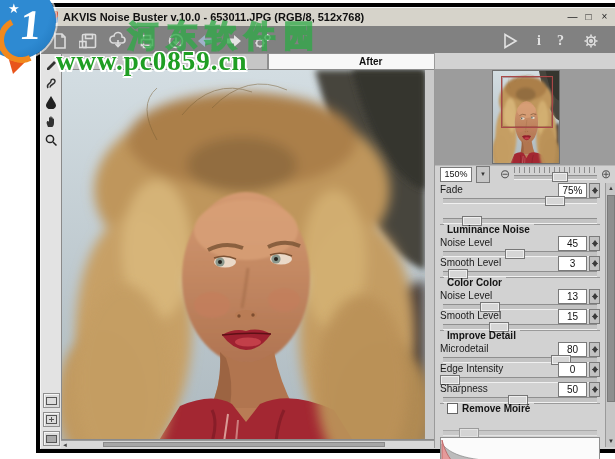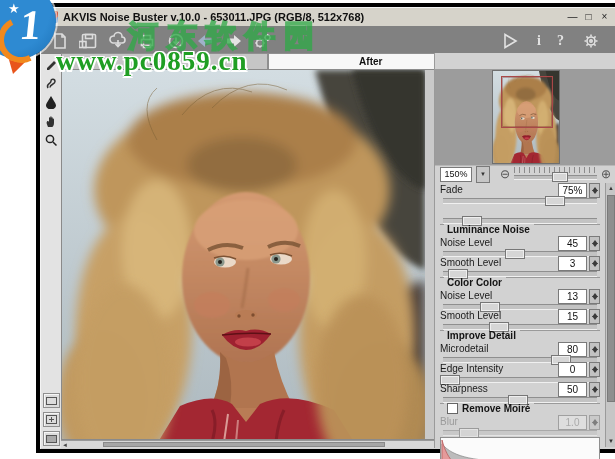--- a/index.html
+++ b/index.html
@@ -489,28 +489,20 @@
         </div>
         <div class="ptrack" style="top:214px">
             <i class="pthumb" style="left: 48%;"></i>
           </div>
 
         <div class="pgroup" style="top:220px">
           <span class="chk"></span>
           <span>Remove Moiré</span>
         </div>
 
-        <div class="prow disabled" style="top:232px">
-          <span class="plabel">Blur</span>
-          <span class="pval">1.0</span>
-          <span class="pspin">
-              <i class="su"></i>
-              <i class="sd"></i>
-            </span>
-        </div>
         <div class="ptrack disabled" style="top:247px;opacity:.6">
             <i class="pthumb" style="left: 16%;"></i>
           </div>
 
         <div class="hist" style="top:254px;height:26px">
           <svg width="100%" height="100%" viewBox="0 0 160 26" preserveAspectRatio="none">
             <path d="M1,25 L1,6 C13,20 35,23 80,24 L159,25 Z" fill="#bcbcbc" stroke="#909090" stroke-width="0.8"></path>
             <path d="M1,25 L1,2 C4,13 8,20 13,25 Z" fill="#e59a9a" stroke="#b85c5c" stroke-width="0.8"></path>
           </svg>
         </div>

